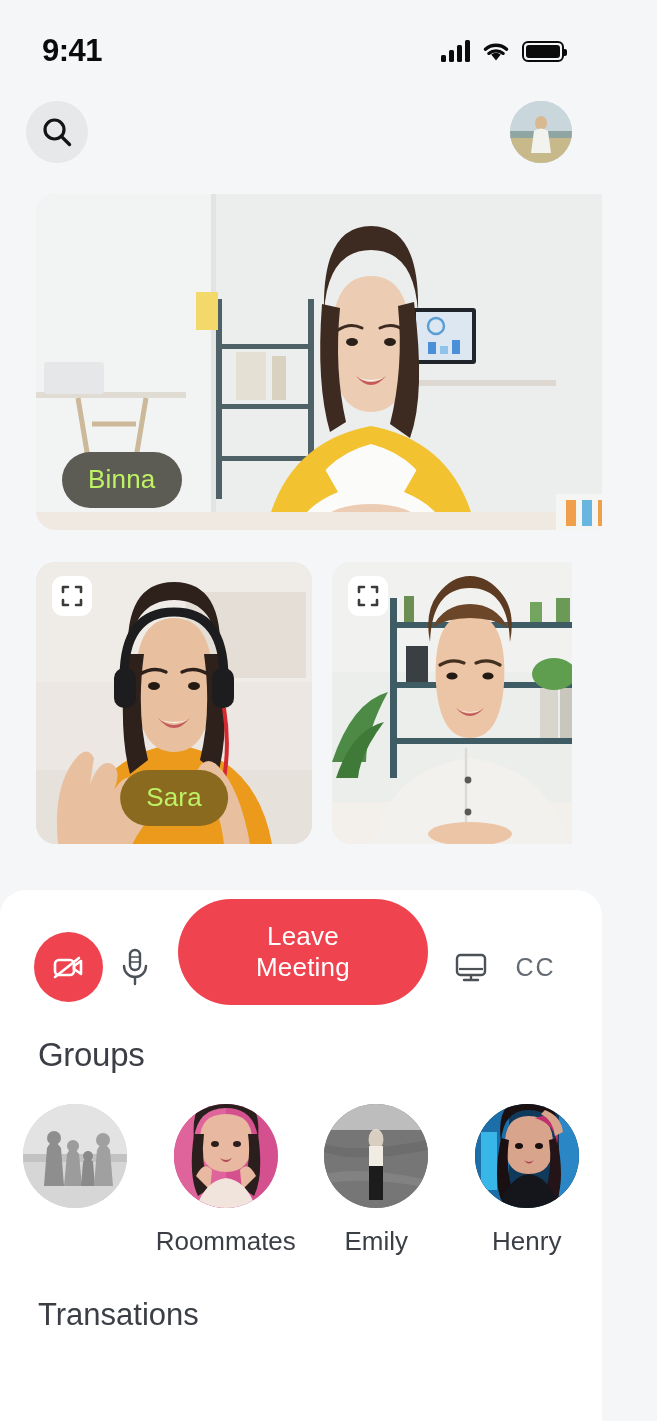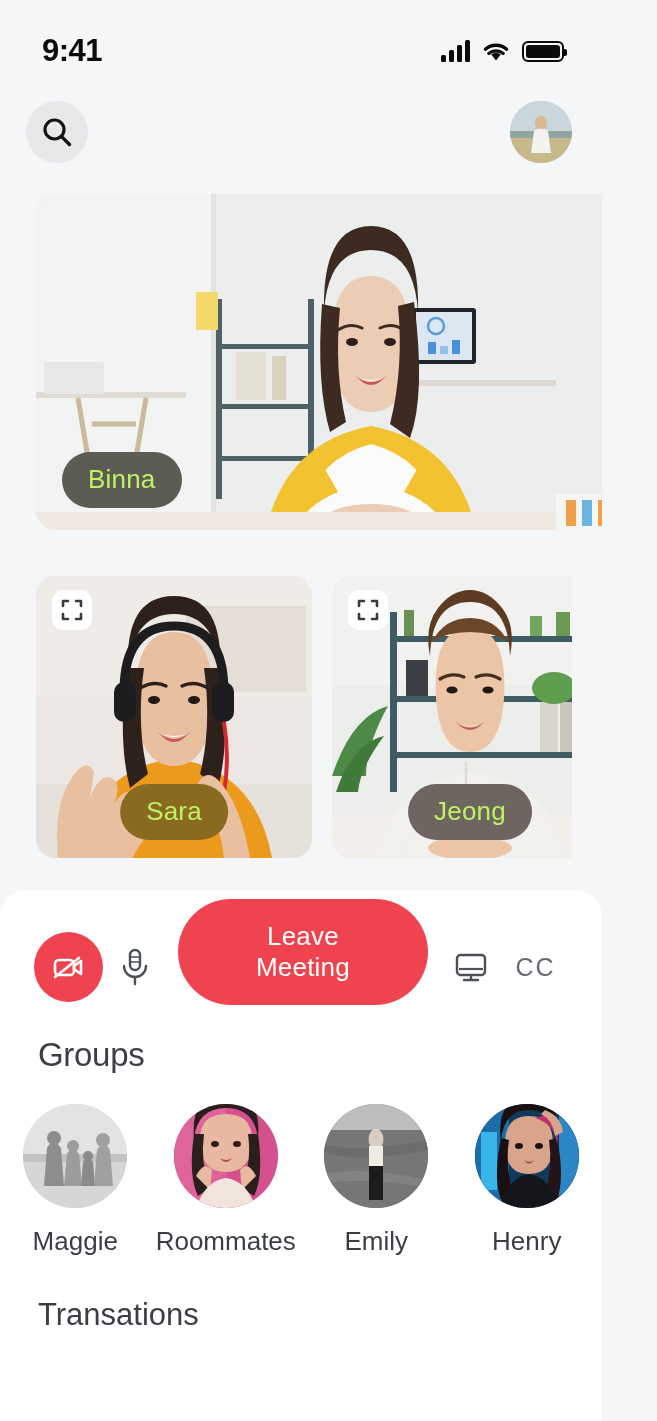--- a/index.html
+++ b/index.html
@@ -108,21 +108,20 @@
     overflow: hidden;
   }
   .small-tile {
     position: relative;
     width: 276px;
     height: 282px;
     border-radius: 20px;
     overflow: hidden;
     flex: 0 0 auto;
     background: #e3e3e2;
-    margin-top: 14px;
   }
 
   .name-pill {
     position: absolute;
     border-radius: 999px;
     color: #bef264;
     font-size: 26px;
     line-height: 1;
     padding: 14px 26px 16px;
     letter-spacing: 0.2px;
@@ -404,21 +403,20 @@
 
           <path d="M42 282 q8 -42 48 -54 l10 22 q-30 12 -34 32z" fill="#f2f1ee"></path>
           <path d="M234 282 q-8 -42 -48 -54 l-10 22 q30 12 34 32z" fill="#f2f1ee"></path>
           <ellipse cx="138" cy="272" rx="42" ry="12" fill="#ecc5a6"></ellipse>
         </svg>
         <div class="expand-icon">
           <svg width="22" height="22" viewBox="0 0 22 22">
             <path d="M2 7 V2 H7 M15 2 H20 V7 M20 15 V20 H15 M7 20 H2 V15" stroke="#3c3c3c" stroke-width="2.6" fill="none" stroke-linecap="round" stroke-linejoin="round"></path>
           </svg>
         </div>
-        <div class="name-pill pill-jeong">Jeong</div>
       </div>
 
     </div>
   </div>
 
   <div class="sheet">
 
     <div class="controls">
       <div class="ctl ctl-cam">
         <svg width="36" height="36" viewBox="0 0 36 36">
@@ -464,21 +462,20 @@
             <path d="M24 44 q6 -12 14 0 l3 38 h-20z" fill="#8e8e8e"></path>
             <circle cx="31" cy="34" r="7" fill="#8e8e8e"></circle>
             <path d="M44 50 q5 -10 12 0 l3 32 h-18z" fill="#9c9c9c"></path>
             <circle cx="50" cy="42" r="6" fill="#9c9c9c"></circle>
             <path d="M60 58 q4 -8 10 0 l2 24 h-14z" fill="#8a8a8a"></path>
             <circle cx="65" cy="52" r="5" fill="#8a8a8a"></circle>
             <path d="M74 46 q6 -12 13 0 l3 36 h-19z" fill="#a0a0a0"></path>
             <circle cx="80" cy="36" r="7" fill="#a0a0a0"></circle>
           </svg>
         </div>
-        <div class="group-label">Maggie</div>
       </div>
 
       <div class="group-item">
         <div class="group-av">
           <svg width="104" height="104" viewBox="0 0 104 104">
             <rect width="104" height="104" fill="#d4508f"></rect>
             <path d="M0 0 h52 v104 h-52z" fill="#e0649c"></path>
             <path d="M26 36 q0 -26 26 -26 q26 0 26 26 q0 32 -26 32 q-26 0 -26 -32z" fill="#e8b8a0"></path>
             <path d="M20 34 q4 -30 32 -30 q28 0 32 30 q4 -44 -32 -44 q-36 0 -32 44z" fill="#2a1f1d"></path>
             <path d="M20 30 q-6 42 4 62 l12 -8 q-10 -26 -6 -54z" fill="#2a1f1d"></path>

